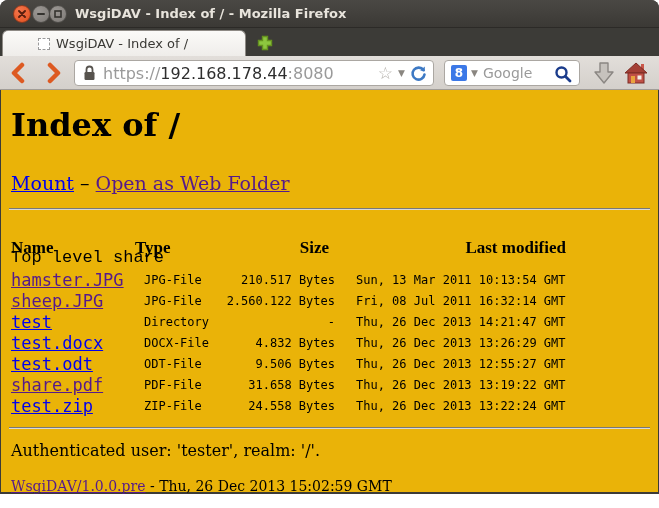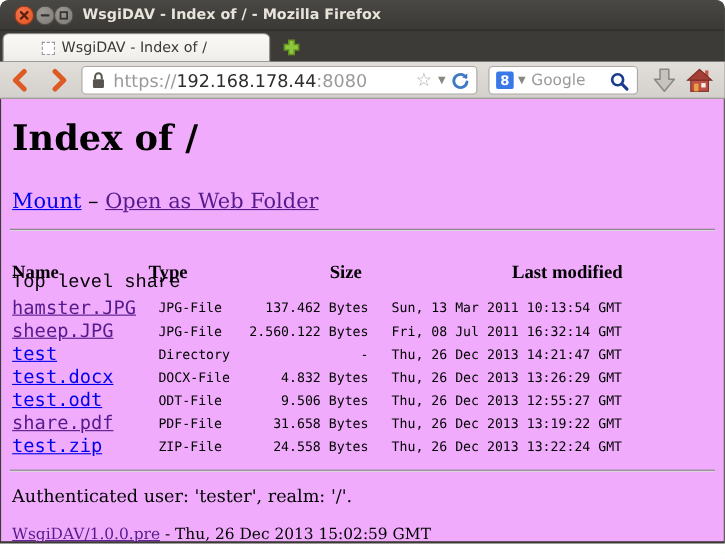--- a/index.html
+++ b/index.html
@@ -46,21 +46,21 @@
     color:#fff; font-size:12px; font-weight:bold; text-align:center; line-height:16px; }
   .searchbox .caret { margin-left:4px; }
   .searchinput { border:none; outline:none; background:transparent; width:62px; margin-left:5px;
     font-size:14px; color:#444; font-family:"DejaVu Sans", sans-serif; }
   .searchinput::placeholder { color:#9a9a9a; opacity:1; }
   .mag { position:absolute; right:7px; top:4px; }
   .toolicon { position:absolute; top:4px; width:28px; height:26px; display:flex; align-items:center; justify-content:center; }
   .toolicon.dl { left:590px; } .toolicon.home { left:622px; }
 
   
-  .content { position:absolute; left:1px; right:1px; top:90px; bottom:2px; background:#f0abfc;
+  .content { position:absolute; left:1px; right:1px; top:90px; bottom:2px; background:#eab308;
     font-family:"DejaVu Serif", serif; color:#000; }
   .h1 { position:absolute; left:10px; top:16px; font-size:32px; font-weight:bold; font-family:"DejaVu Serif", serif; }
   .mountline { position:absolute; left:10px; top:82px; font-size:19px; }
   a.lnk { text-decoration:underline; color:#0000ee; cursor:pointer; }
   a.lnk.visited { color:#551a8b; }
   .hr { position:absolute; left:8px; right:8px; height:2px;
     border-top:1px solid #787878; border-bottom:1px solid #d9d9d9; }
   .hr1 { top:118px; } .hr2 { top:337px; }
   .thead { position:absolute; left:0; right:0; top:148px; height:22px;
     font-size:17px; font-weight:bold; font-family:Liberation Serif, serif; }
@@ -181,21 +181,21 @@
       <span class="h-type">Type</span>
       <span class="h-size">Size</span>
       <span class="h-mod">Last modified</span>
     </div>
 
     <div class="note">Top level share</div>
 
     <div class="trow" style="top:180px">
       <a class="lnk c-name visited">hamster.JPG</a>
       <span class="c-type">JPG-File</span>
-      <span class="c-size">137.462 Bytes</span>
+      <span class="c-size">210.517 Bytes</span>
       <span class="c-date">Sun, 13 Mar 2011 10:13:54 GMT</span>
     </div>
     <div class="trow" style="top:201px">
       <a class="lnk c-name visited">sheep.JPG</a>
       <span class="c-type">JPG-File</span>
       <span class="c-size">2.560.122 Bytes</span>
       <span class="c-date">Fri, 08 Jul 2011 16:32:14 GMT</span>
     </div>
     <div class="trow" style="top:222px">
       <a class="lnk c-name">test</a>

